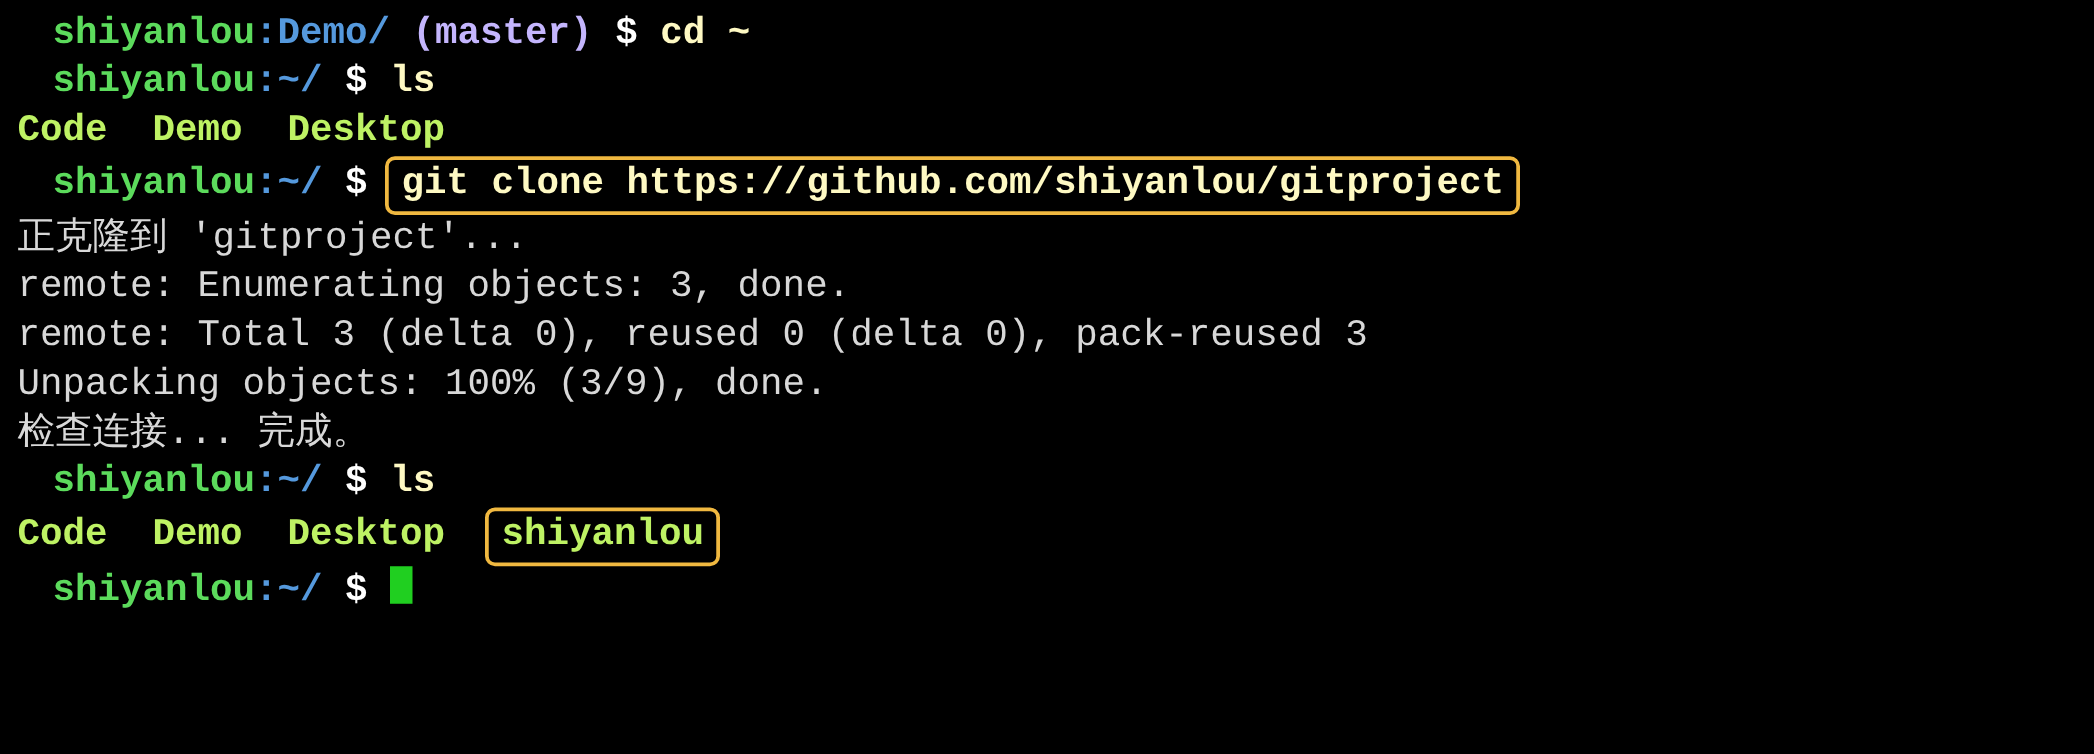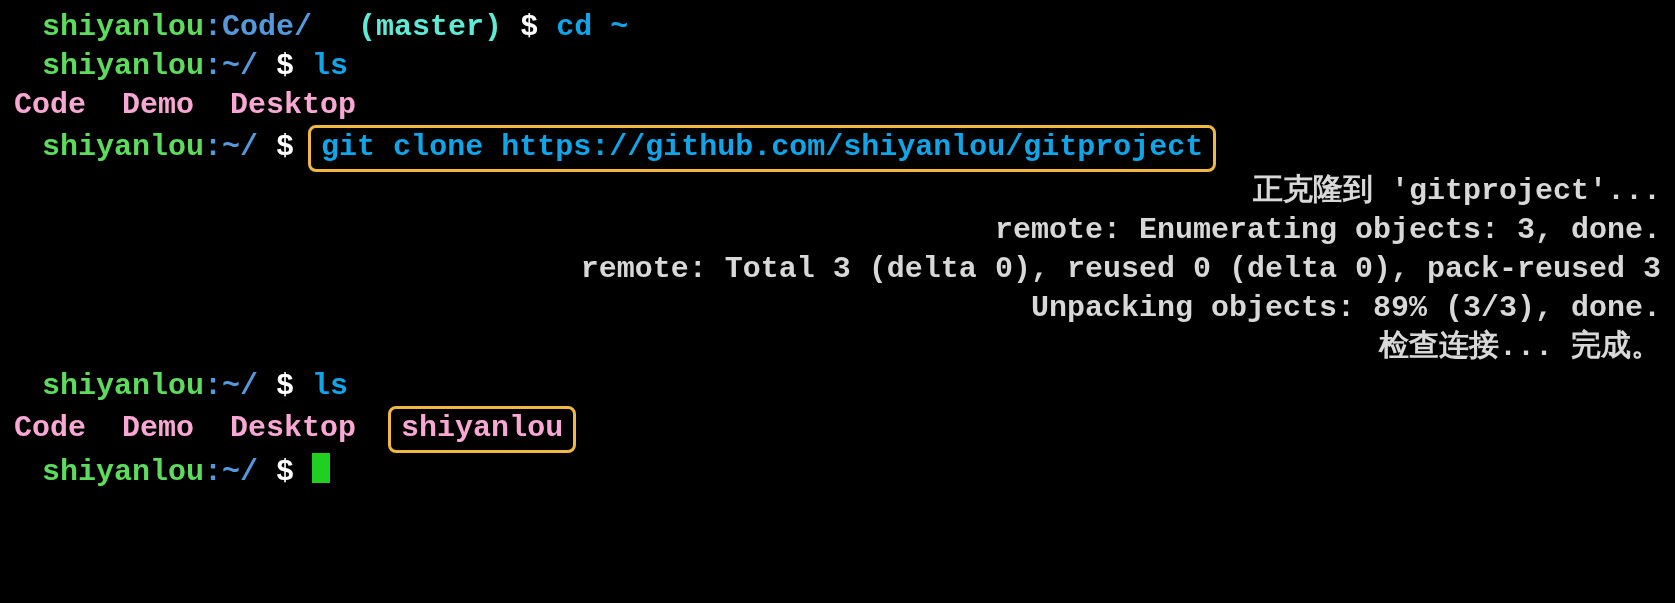--- a/index.html
+++ b/index.html
@@ -22,36 +22,34 @@
       display: block;
     }
     .user {
       color: #5cdb5c;
       margin-left: 28px;
     }
     .path {
       color: #5599dd;
     }
     .branch {
-      color: #5eead4;
-      margin-left: 28px;
+      color: #c4b5fd;
     }
     .dollar {
       color: #ffffff;
     }
     .cmd {
-      color: #0ea5e9;
+      color: #fef9c3;
     }
     .output {
       color: #d8d8d8;
-      font-weight: bold;
-      text-align: right;
+      font-weight: normal;
     }
     .dir {
-      color: #f9a8d4;
+      color: #bef264;
       font-weight: bold;
     }
     .highlight-box {
       display: inline-block;
       border: 3px solid #f0b840;
       border-radius: 8px;
       padding: 0px 10px 2px 10px;
       margin-left: -4px;
     }
     .cursor {
@@ -59,39 +57,39 @@
       width: 18px;
       height: 30px;
       background: #20cf20;
       vertical-align: -3px;
     }
   </style>
 </head>
 <body>
 
 <div class="line">
-  <span class="user">shiyanlou</span><span class="path">:</span><span class="path">Code/</span><span> </span><span class="branch">(master)</span><span> </span><span class="dollar">$</span><span> </span><span class="cmd">cd ~</span>
+  <span class="user">shiyanlou</span><span class="path">:</span><span class="path">Demo/</span><span> </span><span class="branch">(master)</span><span> </span><span class="dollar">$</span><span> </span><span class="cmd">cd ~</span>
 </div>
 
 <div class="line">
   <span class="user">shiyanlou</span><span class="path">:</span><span class="path">~/</span><span> </span><span class="dollar">$</span><span> </span><span class="cmd">ls</span>
 </div>
 
 <div class="line">
   <span class="dir">Code</span><span>&nbsp;&nbsp;</span><span class="dir">Demo</span><span>&nbsp;&nbsp;</span><span class="dir">Desktop</span>
 </div>
 
 <div class="line">
   <span class="user">shiyanlou</span><span class="path">:</span><span class="path">~/</span><span> </span><span class="dollar">$</span><span> </span><span class="highlight-box"><span class="cmd">git clone https://github.com/shiyanlou/gitproject</span></span>
 </div>
 
 <div class="line output">正克隆到 'gitproject'...</div>
 <div class="line output">remote: Enumerating objects: 3, done.</div>
 <div class="line output">remote: Total 3 (delta 0), reused 0 (delta 0), pack-reused 3</div>
-<div class="line output">Unpacking objects: 89% (3/3), done.</div>
+<div class="line output">Unpacking objects: 100% (3/9), done.</div>
 <div class="line output">检查连接... 完成。</div>
 
 <div class="line">
   <span class="user">shiyanlou</span><span class="path">:</span><span class="path">~/</span><span> </span><span class="dollar">$</span><span> </span><span class="cmd">ls</span>
 </div>
 
 <div class="line">
   <span class="dir">Code</span><span>&nbsp;&nbsp;</span><span class="dir">Demo</span><span>&nbsp;&nbsp;</span><span class="dir">Desktop</span><span>&nbsp;&nbsp;</span><span class="highlight-box"><span class="dir">shiyanlou</span></span>
 </div>
 

